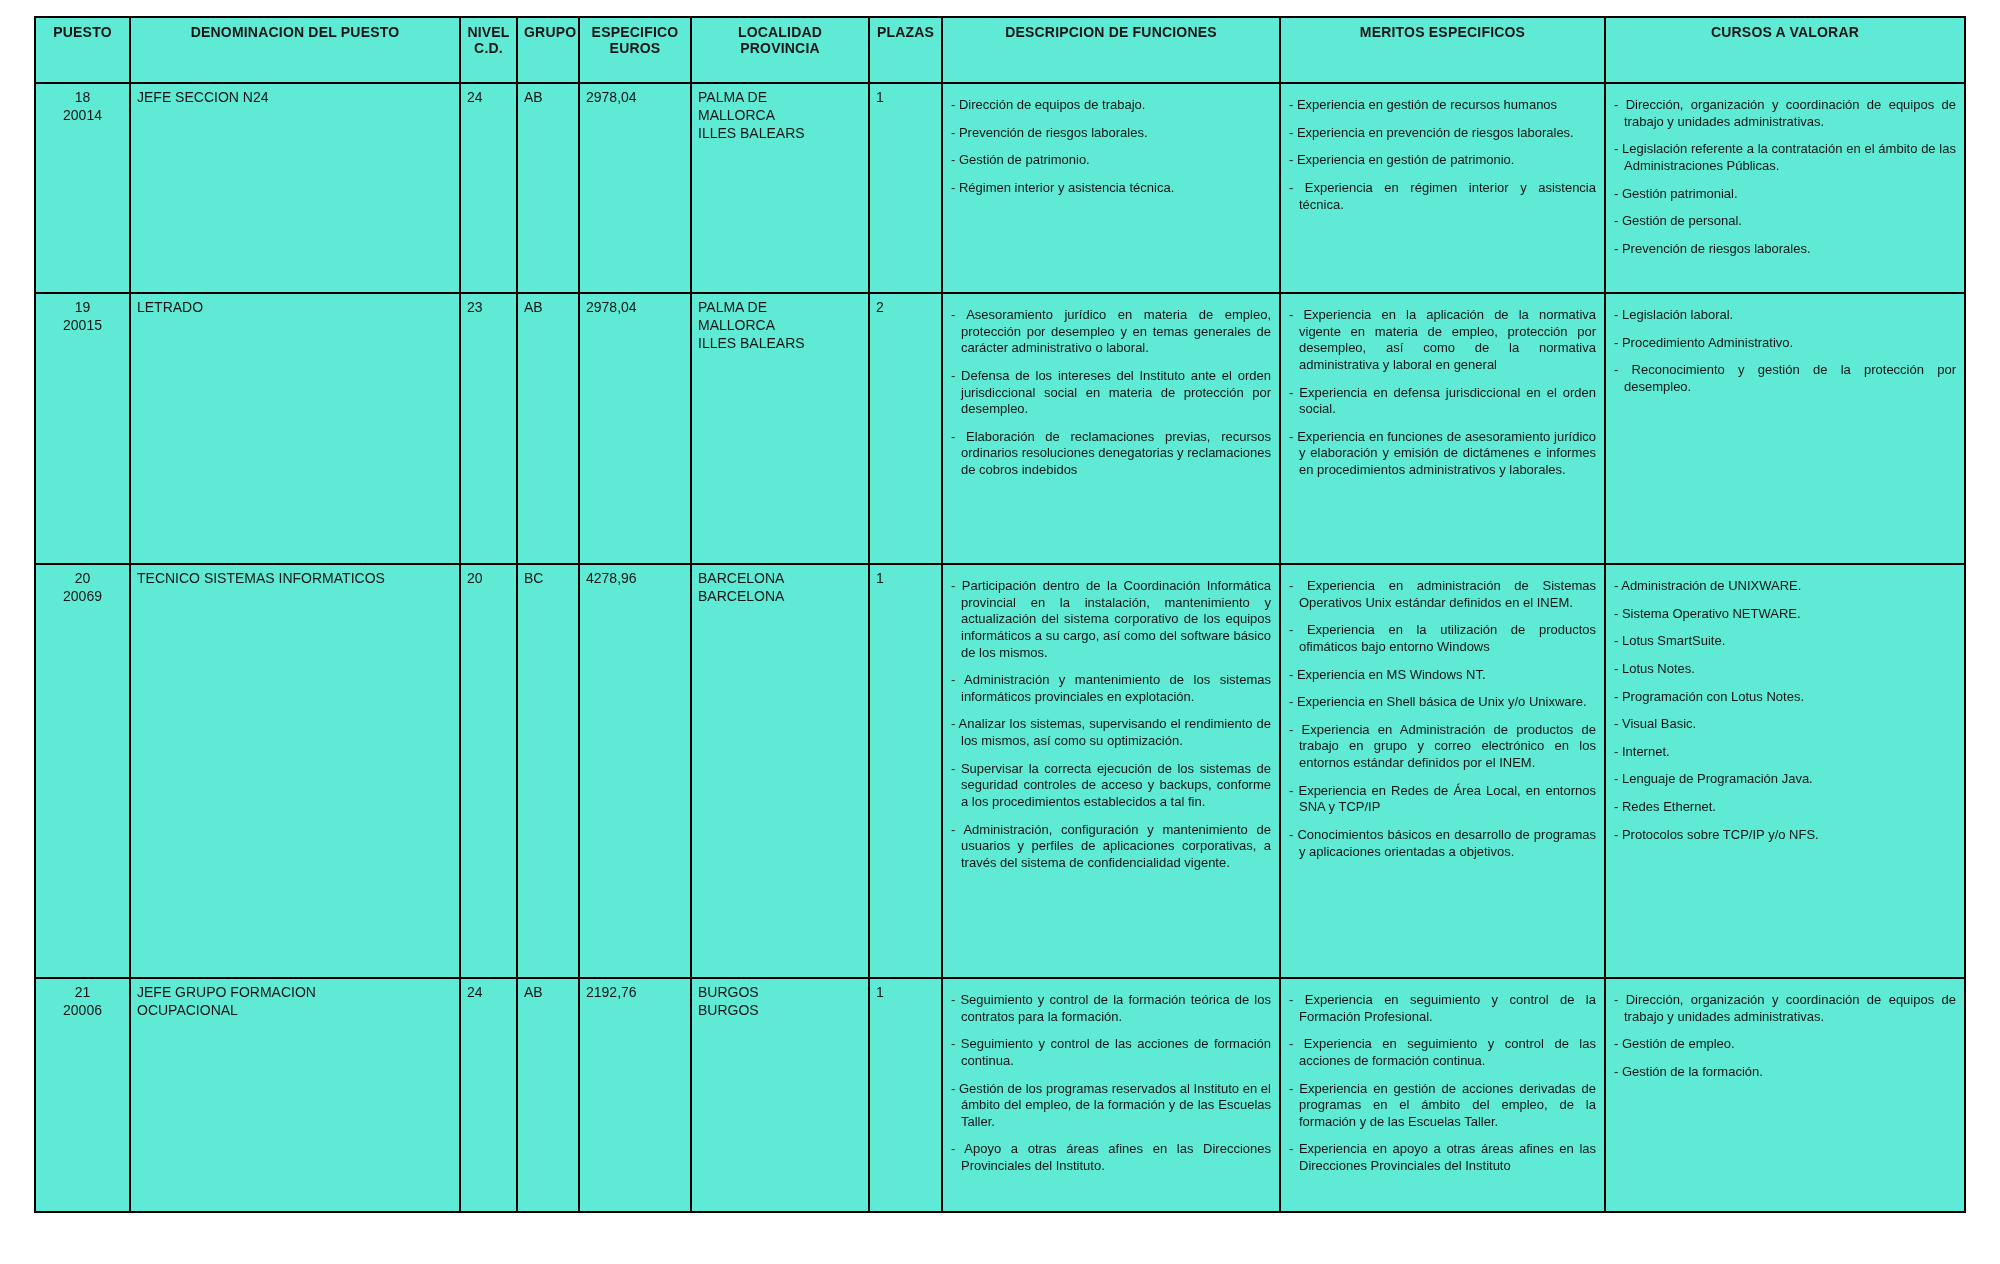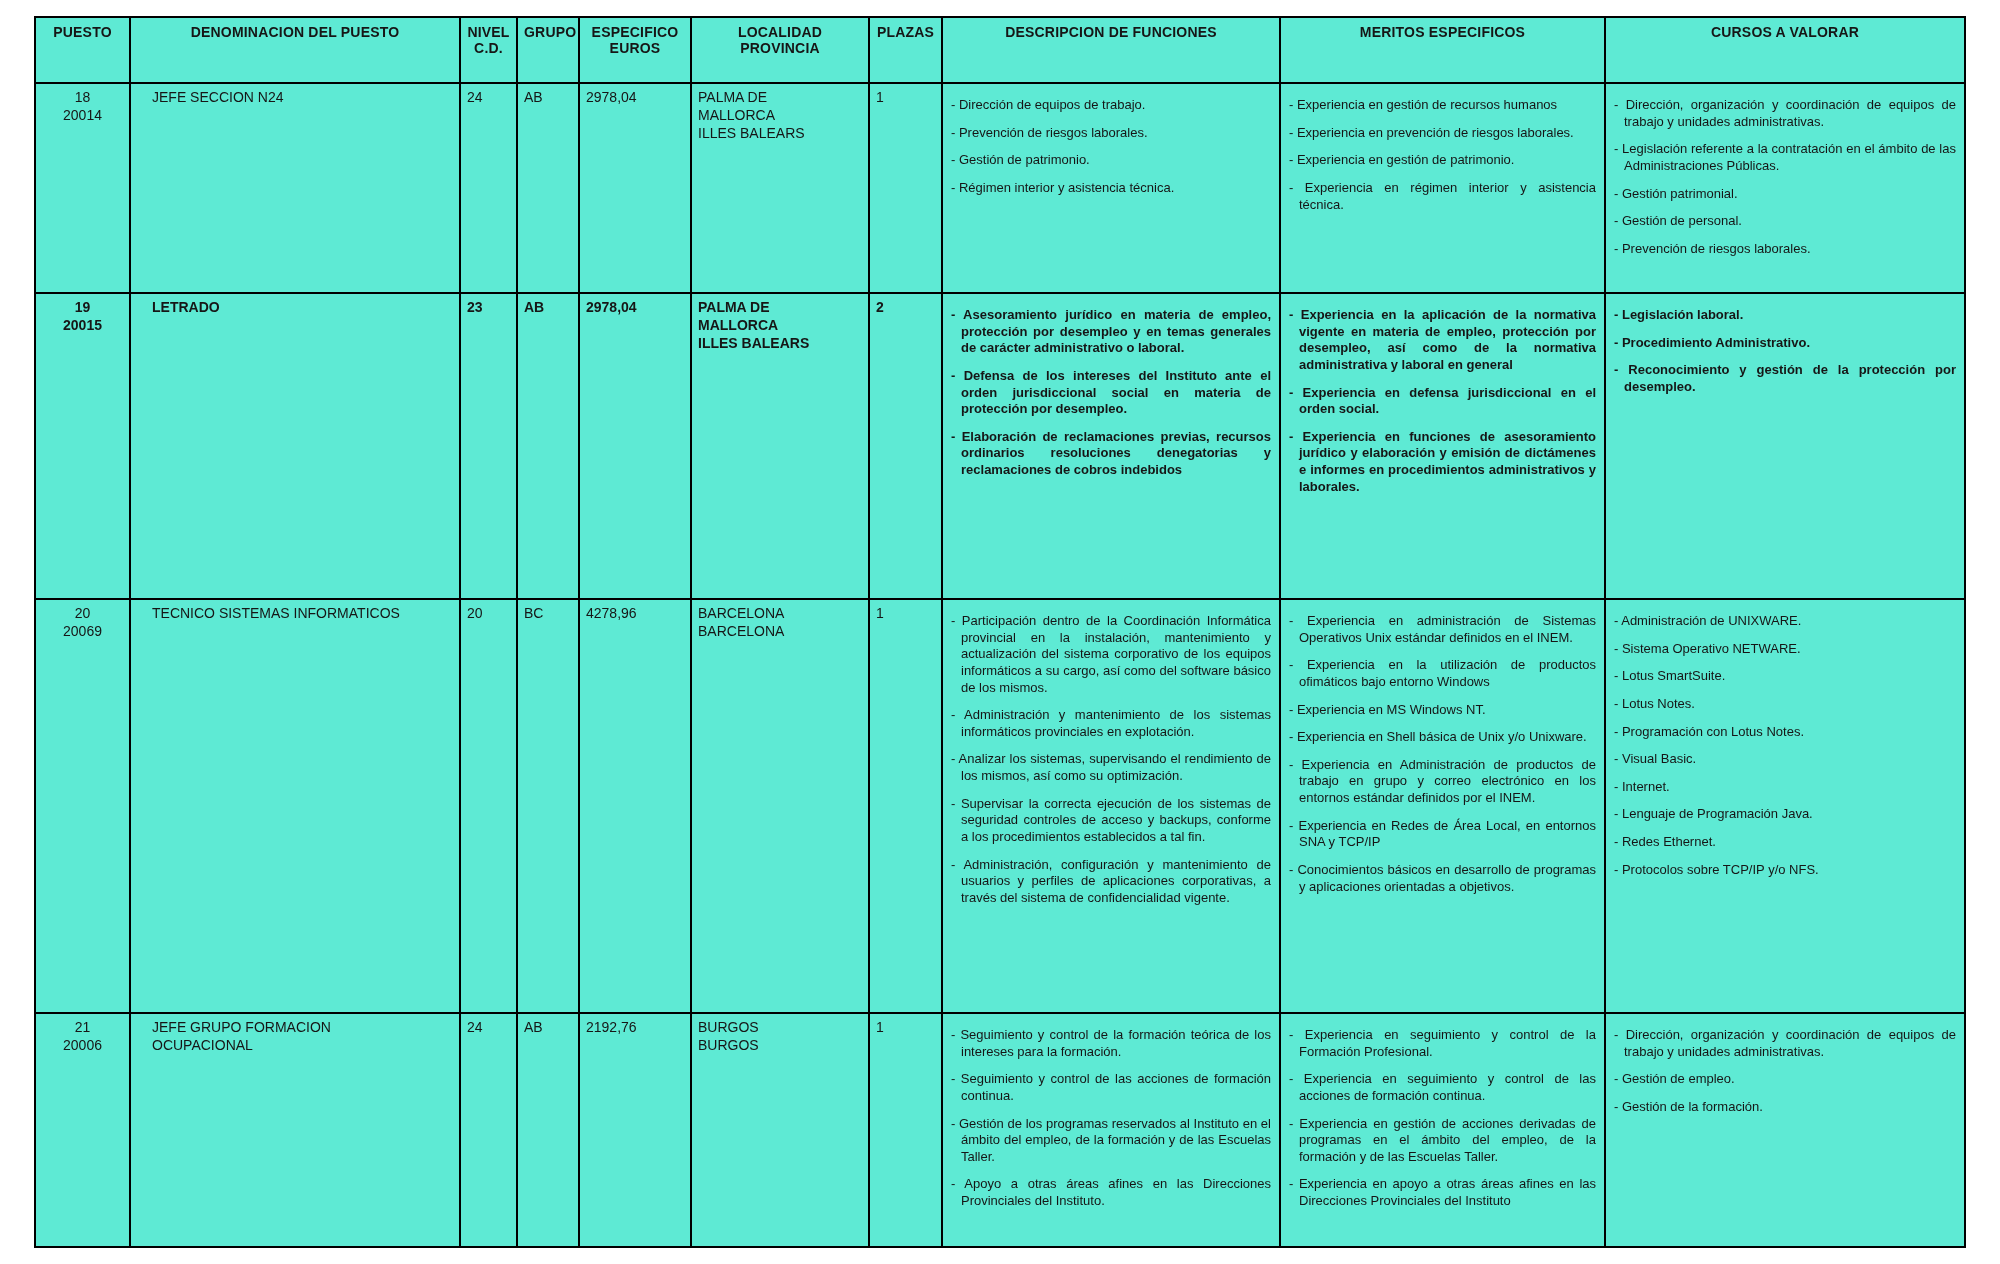--- a/index.html
+++ b/index.html
@@ -41,41 +41,41 @@
   td.c-puesto {
     text-align: center;
     white-space: pre-line;
     font-size: 14px;
     line-height: 1.3;
   }
   td.c-denom {
     font-size: 14px;
     white-space: pre-line;
     line-height: 1.3;
-    padding-left: 21px;
+    padding-left: 6px;
   }
   td.c-center {
     text-align: left;
     white-space: pre-line;
     font-size: 14px;
     line-height: 1.3;
   }
   td.c-list {
     font-size: 13px;
     text-align: justify;
     padding: 13px 8px 4px 8px;
   }
   td.c-list .item {
     padding-left: 10px;
     text-indent: -10px;
     margin-bottom: 11px;
     line-height: 1.28;
   }
   tbody tr:nth-child(1) > td { height: 210px; }
-  tbody tr:nth-child(2) > td { height: 306px; font-weight: bold; }
+  tbody tr:nth-child(2) > td { height: 271px; }
   tbody tr:nth-child(3) > td { height: 414px; }
   tbody tr:nth-child(4) > td { height: 234px; }
 </style>
 </head>
 <body>
 
 <div class="page">
   <table class="jobs">
     <colgroup>
       <col style="width:95px">
@@ -209,21 +209,21 @@
 20006</td>
     <td class="c-denom">JEFE GRUPO FORMACION
 OCUPACIONAL</td>
     <td class="c-center">24</td>
     <td class="c-center">AB</td>
     <td class="c-center">2192,76</td>
     <td class="c-center">BURGOS
 BURGOS</td>
     <td class="c-center">1</td>
     <td class="c-list">
-            <div class="item">- Seguimiento y control de la formación teórica de los intereses para la formación.</div>
+            <div class="item">- Seguimiento y control de la formación teórica de los contratos para la formación.</div>
             <div class="item">- Seguimiento y control de las acciones de formación continua.</div>
             <div class="item">- Gestión de los programas reservados al Instituto en el ámbito del empleo, de la formación y de las Escuelas Taller.</div>
             <div class="item">- Apoyo a otras áreas afines en las Direcciones Provinciales del Instituto.</div>
           </td>
     <td class="c-list">
             <div class="item">- Experiencia en seguimiento y control de la Formación Profesional.</div>
             <div class="item">- Experiencia en seguimiento y control de las acciones de formación continua.</div>
             <div class="item">- Experiencia en gestión de acciones derivadas de programas en el ámbito del empleo, de la formación y de las Escuelas Taller.</div>
             <div class="item">- Experiencia en apoyo a otras áreas afines en las Direcciones Provinciales del Instituto</div>
           </td>

